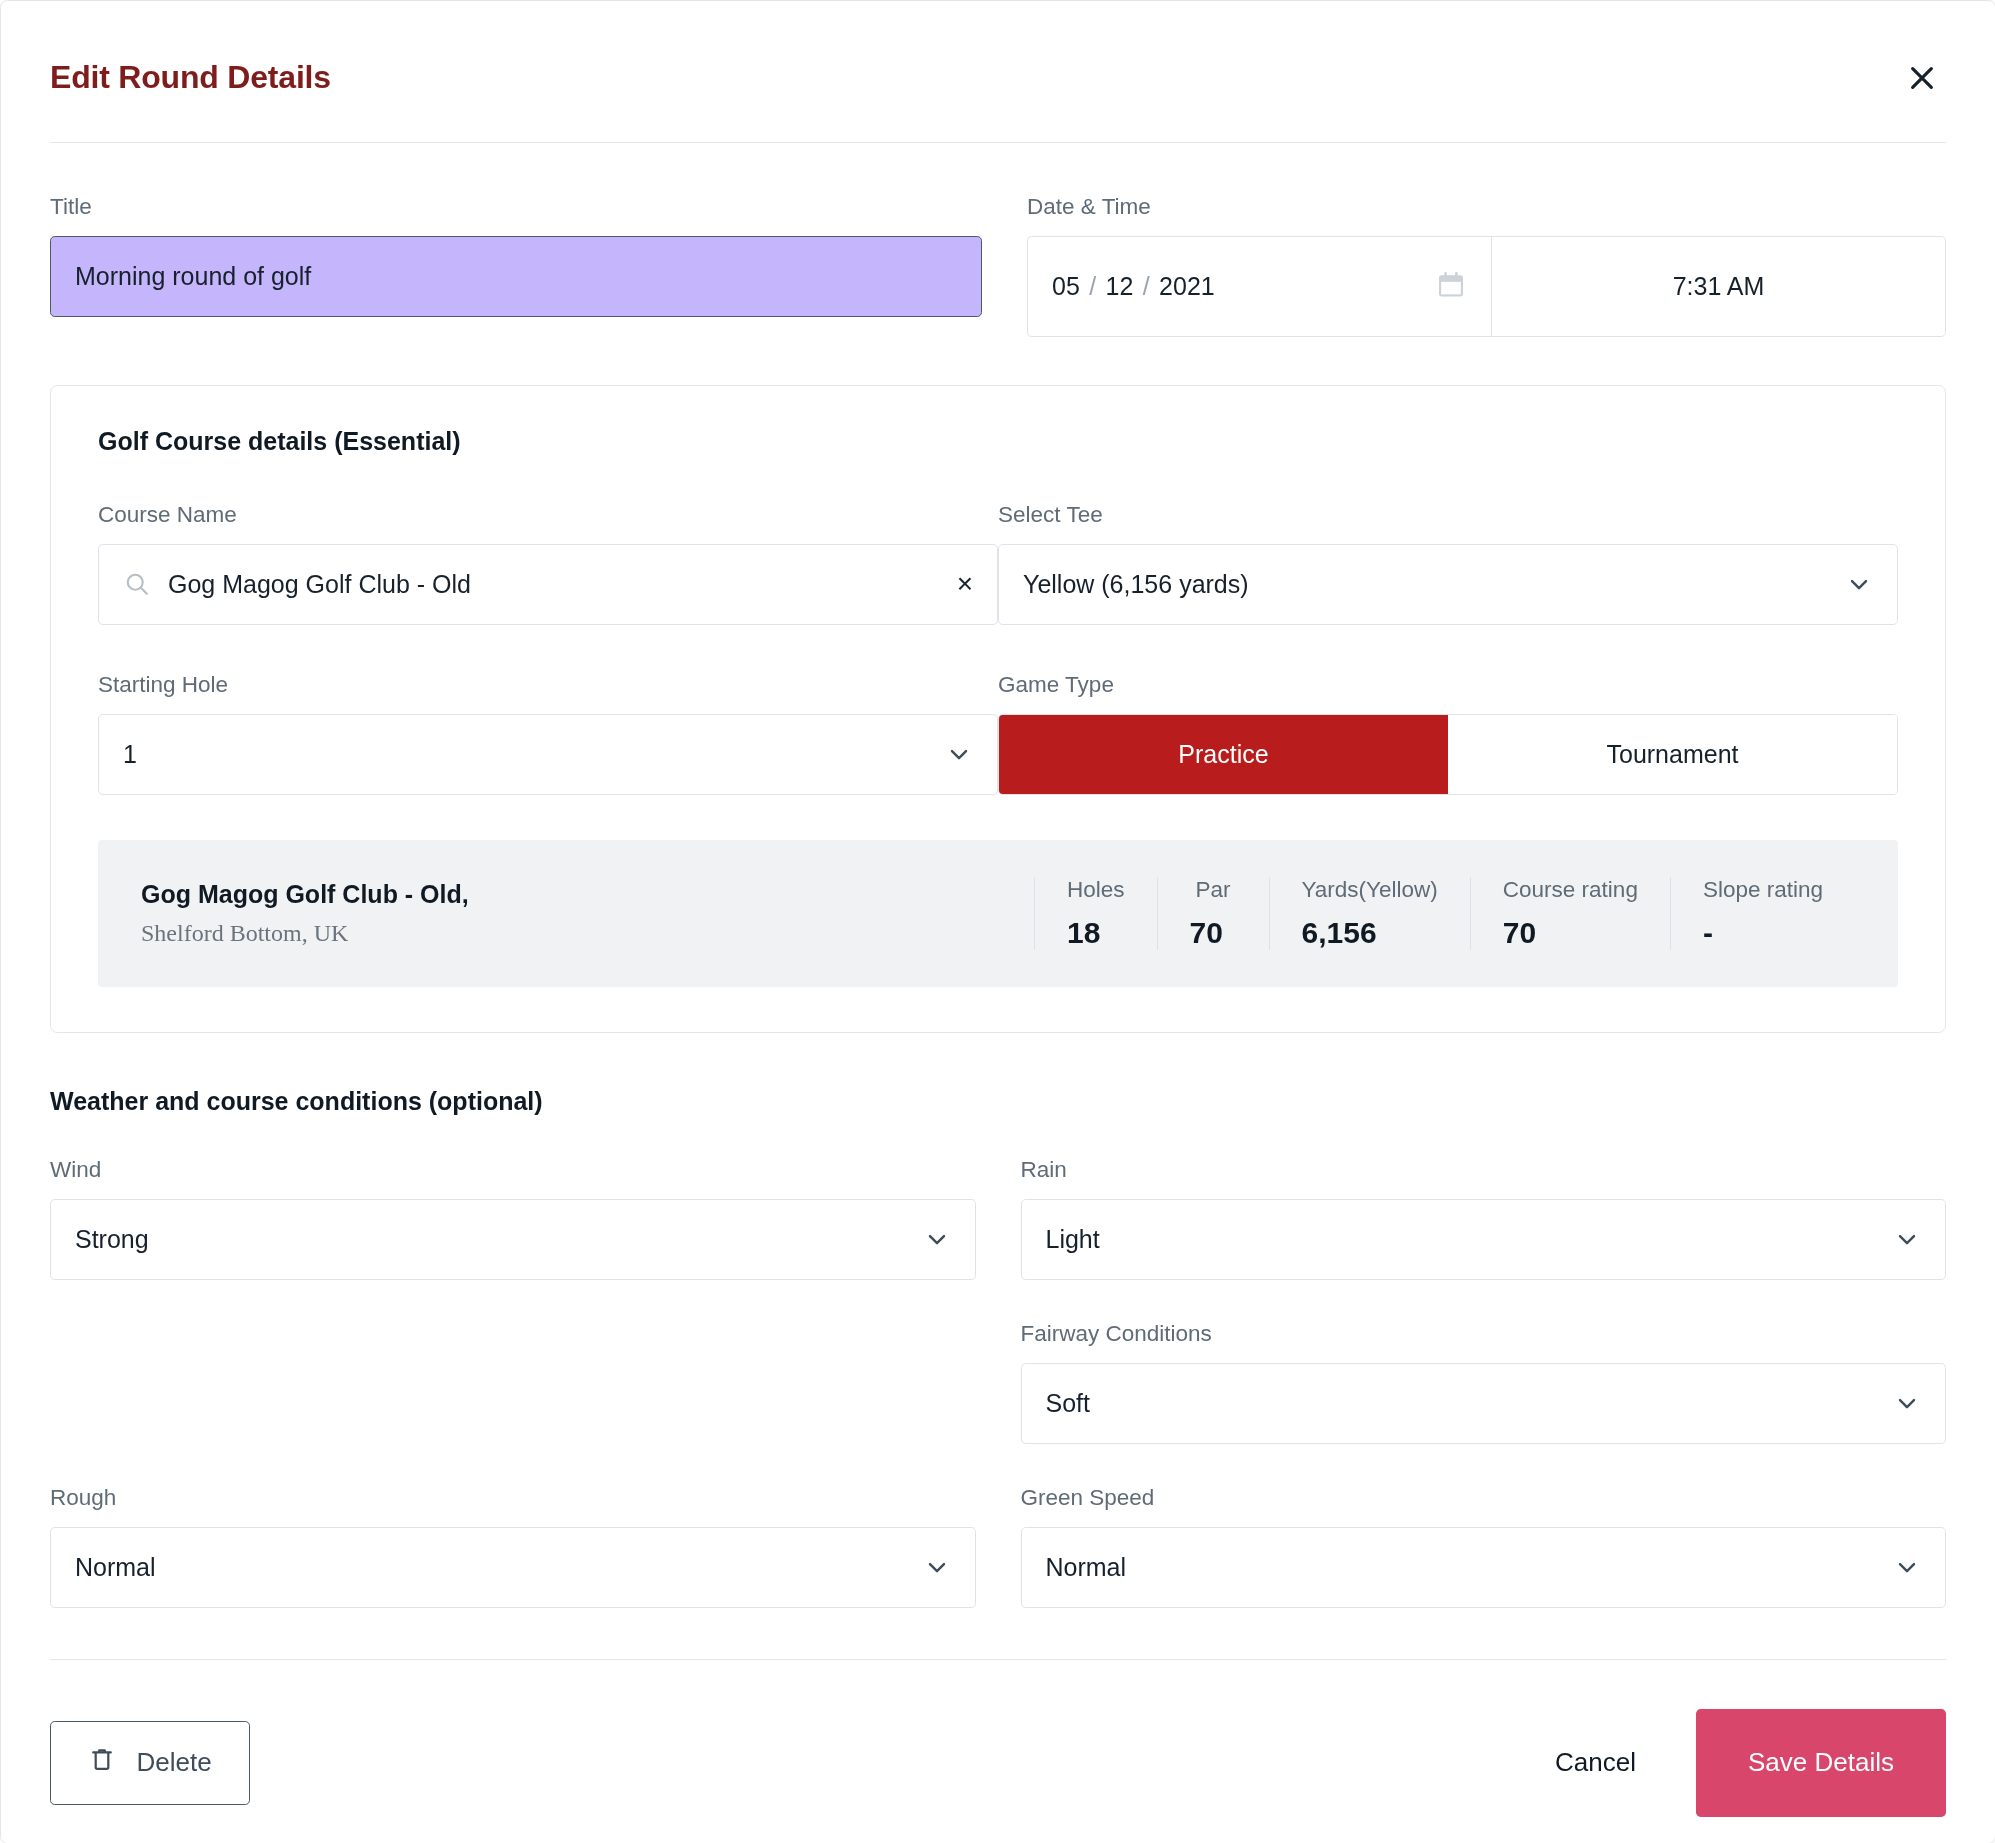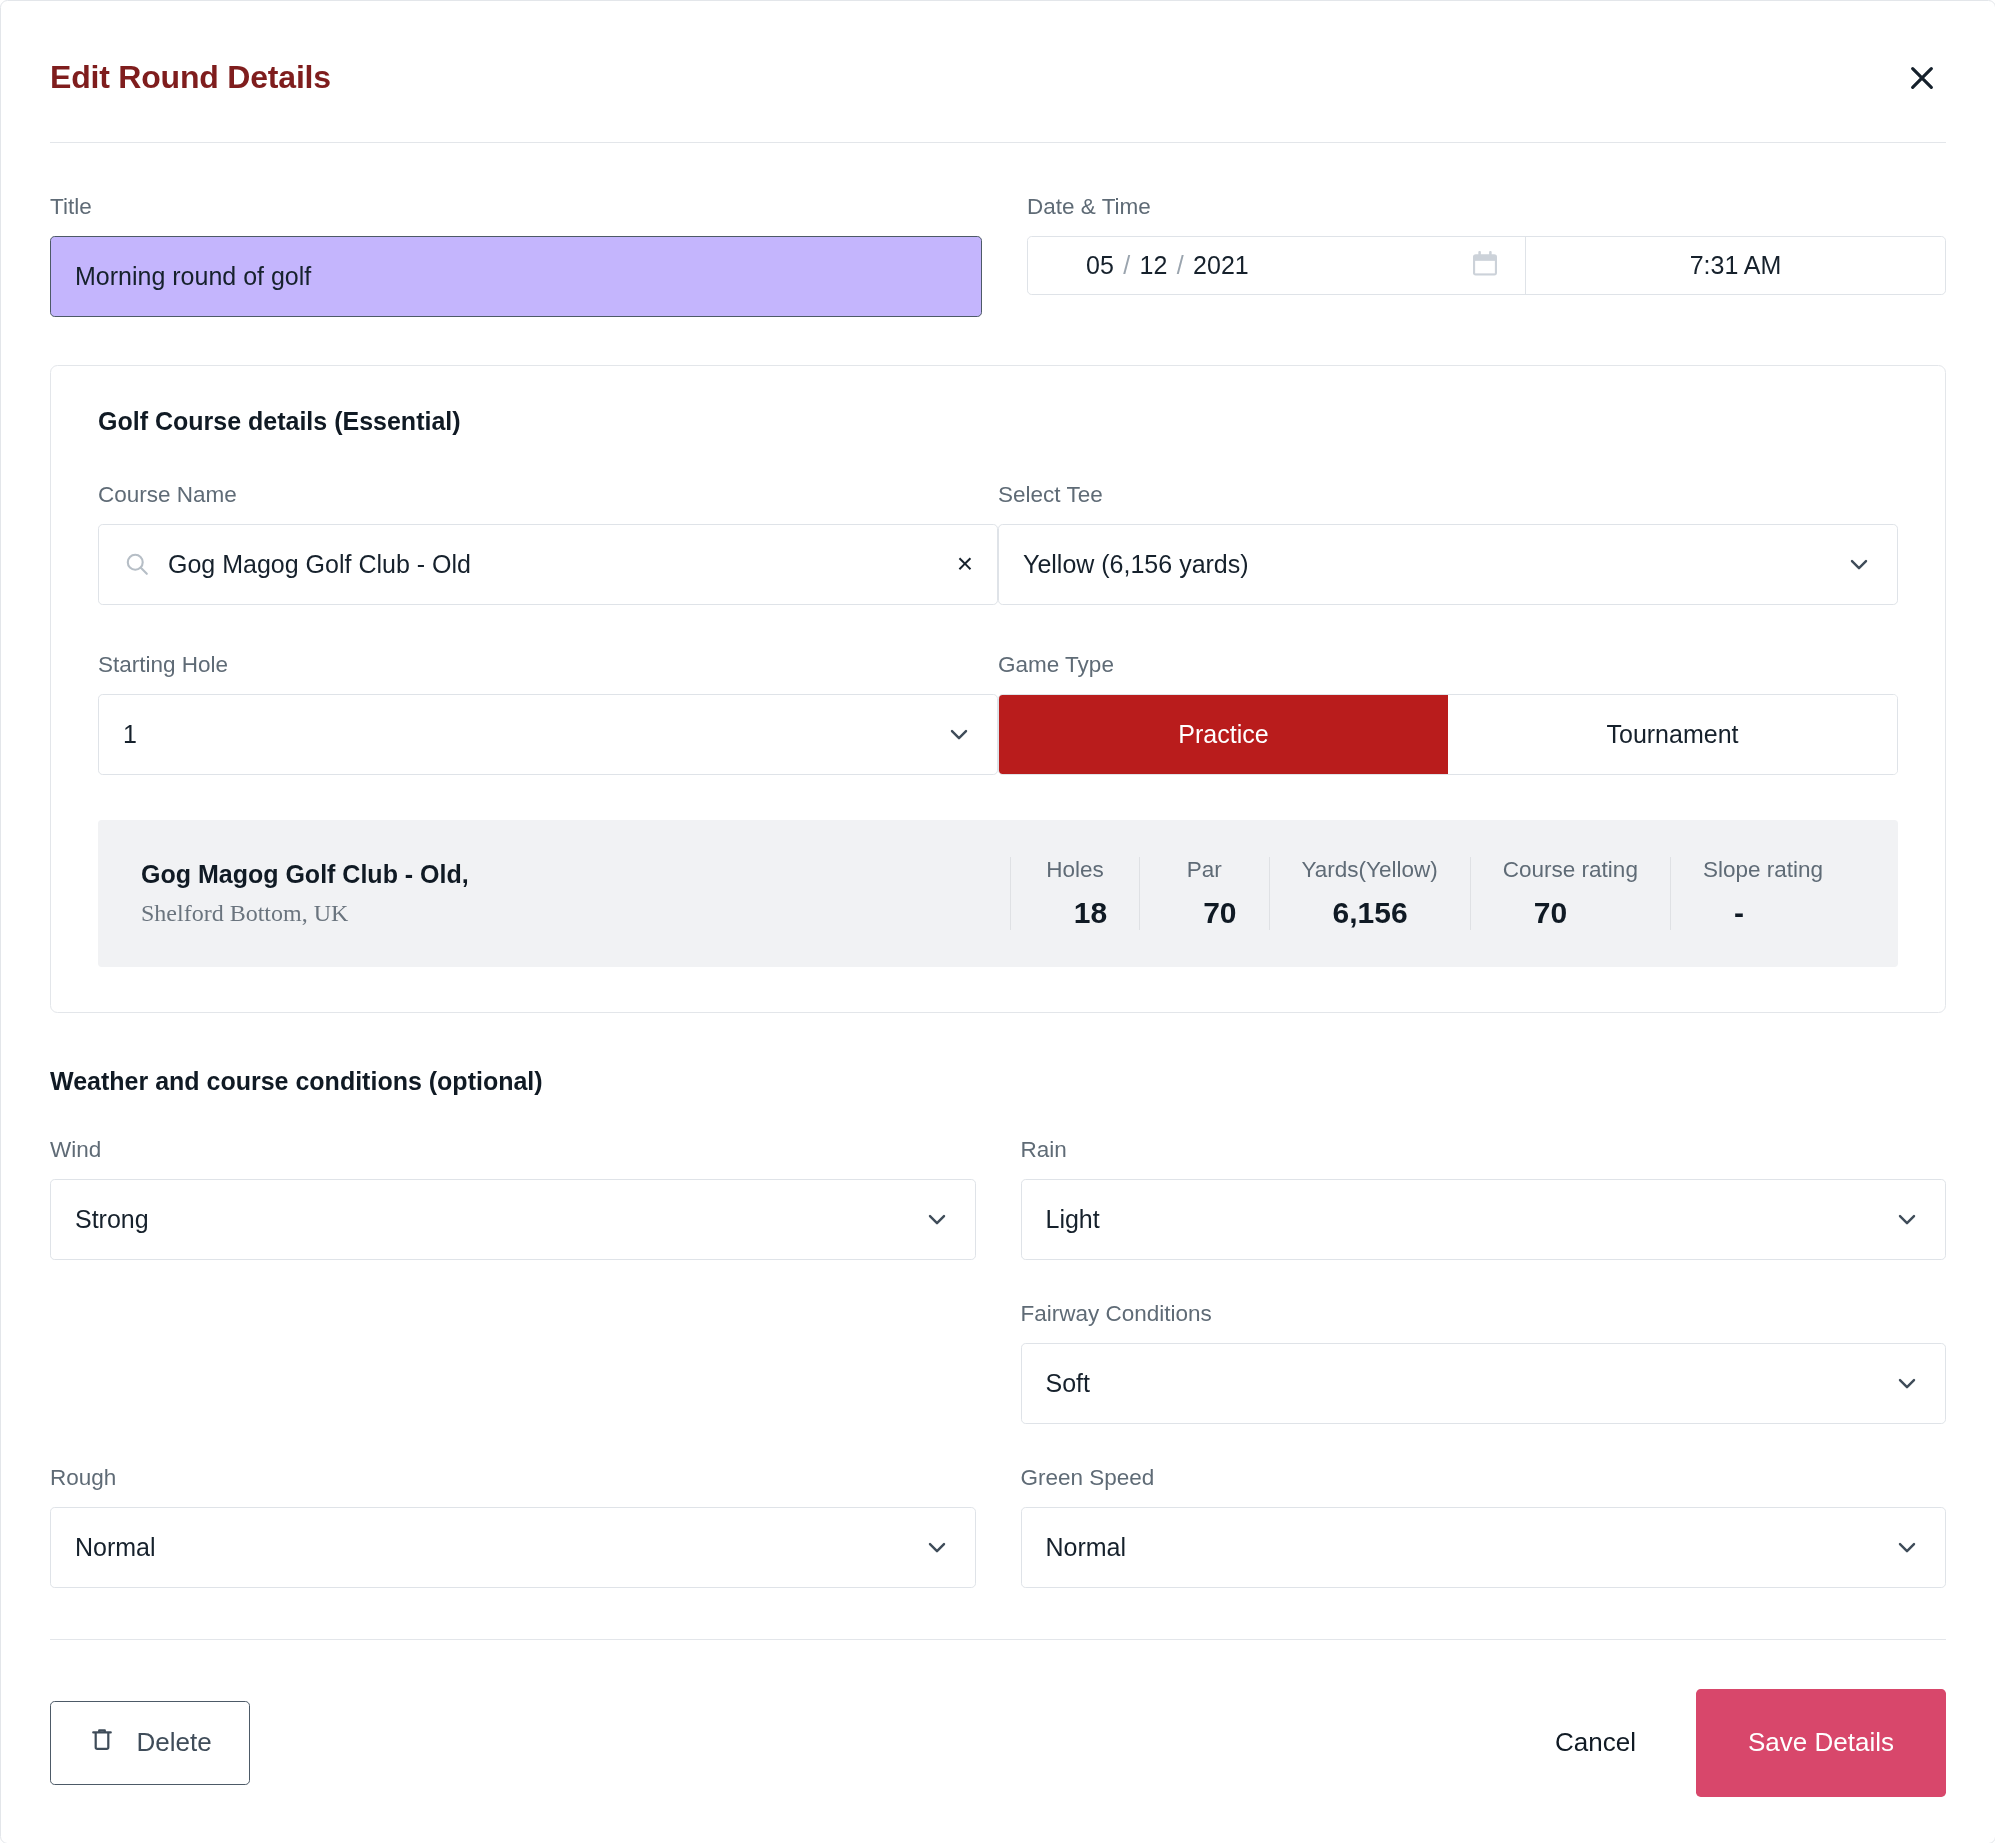--- a/index.html
+++ b/index.html
@@ -100,26 +100,25 @@
     display: flex;
     gap: 45px;
     padding: 51px 49px 0 49px;
   }
   .col-title { width: 932px; }
   .col-datetime { flex: 1; }
 
   .datetime-wrap {
     display: flex;
     width: 100%;
-    height: 59px;
+    height: 101px;
     border: 0.9px solid #dfe3e8;
     border-radius: 4.7px;
     overflow: hidden;
     background: #fff;
-    padding-left: 34px;
   }
   .date-part {
     flex: 0 0 464px;
     display: flex;
     align-items: center;
     padding: 0 24px;
     position: relative;
     border-right: 0.9px solid #dfe3e8;
     cursor: text;
   }
@@ -228,21 +227,21 @@
   .stats-name { flex: 1; }
   .stats-name .course { font-size: 25px; font-weight: bold; color: #101a24; margin-bottom: 10.3px; }
   .stats-name .loc { font-size: 24px; color: #6a747e; font-family: Liberation Serif, serif; }
   .stat {
     padding: 0 32px;
     text-align: center;
     border-left: 0.9px solid #dfe1e4;
     min-width: 112px;
   }
   .stat .k { font-size: 22.5px; color: #5f6b76; margin-bottom: 13px; white-space: nowrap; }
-  .stat .v { font-size: 30px; font-weight: bold; color: #101a24; text-align: left; margin-left: 31px; }
+  .stat .v { font-size: 30px; font-weight: bold; color: #101a24; text-align: left; }
 
   
   .weather-heading {
     margin: 54px 49px 0 49px;
     font-size: 25px;
     font-weight: bold;
     color: #101a24;
   }
   .weather-grid {
     padding: 0 49px;

